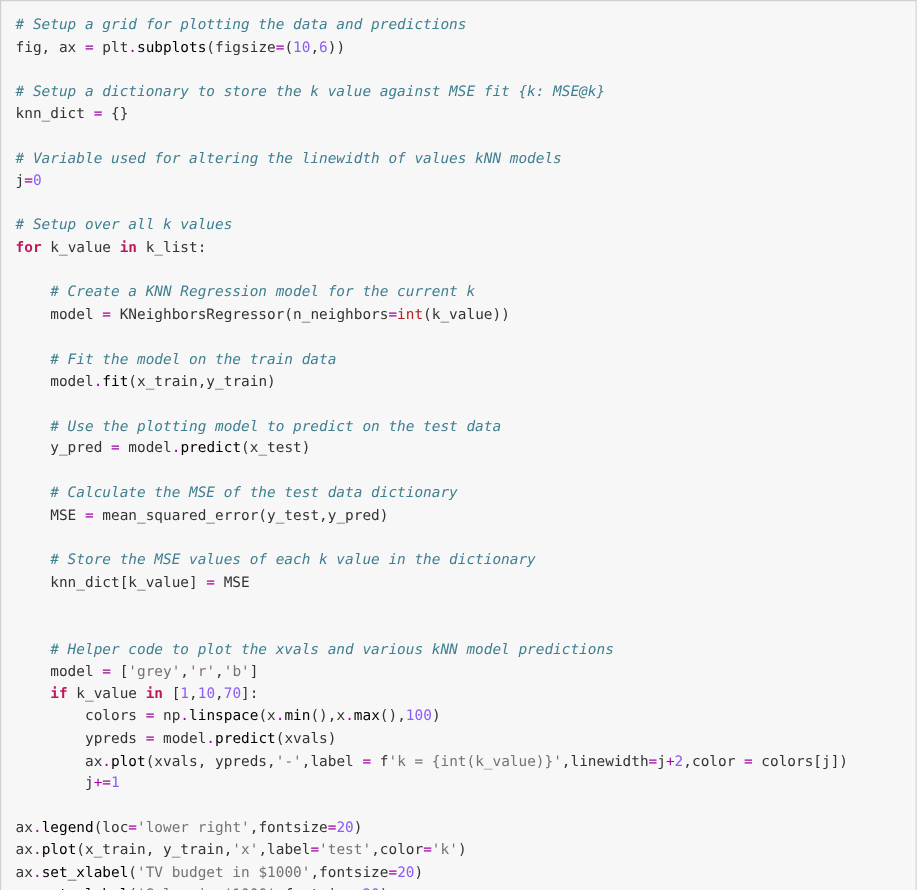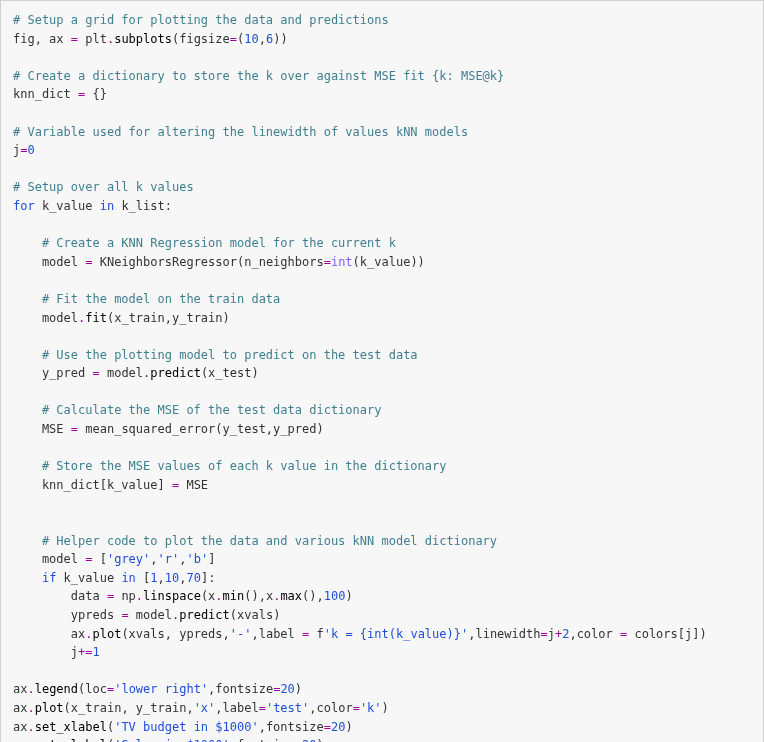--- a/index.html
+++ b/index.html
@@ -14,36 +14,36 @@
     min-height: 742px;
     border: 1px solid #cfcfcf;
     background: #f7f7f7;
     padding: 10px 12px;
     font-size: 12px;
     line-height: 1.55;
     white-space: pre;
     color: #333333;
     overflow: auto;
   }
-  .c  { color: #3f7f8f; }  
-  .kw { color: #1d4ed8; font-weight: normal; }   
+  .c  { color: #3f7f8f; font-style: italic; }  
+  .kw { color: #be185d; font-weight: bold; }   
   .nm { color: #333333; }                      
   .op { color: #a000a0; }                      
   .fn { color: #000000; }                      
-  .num{ color: #1d4ed8; }                      
-  .s  { color: #1d4ed8; }                      
-  .bn { color: #8b5cf6; }                      
+  .num{ color: #8b5cf6; }                      
+  .s  { color: #737373; }                      
+  .bn { color: #b91c1c; }                      
 </style>
 </head>
 <body>
 
 <div class="code-cell"><span class="c"># Setup a grid for plotting the data and predictions</span>
 <span class="nm">fig, ax </span><span class="op">=</span><span class="nm"> plt</span><span class="op">.</span><span class="fn">subplots</span><span class="nm">(figsize</span><span class="op">=</span><span class="nm">(</span><span class="num">10</span><span class="nm">,</span><span class="num">6</span><span class="nm">))</span>
 
-<span class="c"># Create a dictionary to store the k over against MSE fit {k: MSE@k}</span>
+<span class="c"># Setup a dictionary to store the k value against MSE fit {k: MSE@k}</span>
 <span class="nm">knn_dict </span><span class="op">=</span><span class="nm"> {}</span>
 
 <span class="c"># Variable used for altering the linewidth of values kNN models</span>
 <span class="nm">j</span><span class="op">=</span><span class="num">0</span>
 
 <span class="c"># Setup over all k values</span>
 <span class="kw">for</span><span class="nm"> k_value </span><span class="kw">in</span><span class="nm"> k_list:</span>
 
 <span class="c">    # Create a KNN Regression model for the current k</span>
 <span class="nm">    model </span><span class="op">=</span><span class="nm"> KNeighborsRegressor(n_neighbors</span><span class="op">=</span><span class="bn">int</span><span class="nm">(k_value))</span>
@@ -54,24 +54,24 @@
 <span class="c">    # Use the plotting model to predict on the test data</span>
 <span class="nm">    y_pred </span><span class="op">=</span><span class="nm"> model</span><span class="op">.</span><span class="fn">predict</span><span class="nm">(x_test)</span>
 
 <span class="c">    # Calculate the MSE of the test data dictionary</span>
 <span class="nm">    MSE </span><span class="op">=</span><span class="nm"> mean_squared_error(y_test,y_pred)</span>
 
 <span class="c">    # Store the MSE values of each k value in the dictionary</span>
 <span class="nm">    knn_dict[k_value] </span><span class="op">=</span><span class="nm"> MSE</span>
 
 
-<span class="c">    # Helper code to plot the data and various kNN model dictionary</span>
+<span class="c">    # Helper code to plot the xvals and various kNN model predictions</span>
 <span class="nm">    model </span><span class="op">=</span><span class="nm"> [</span><span class="s">'grey'</span><span class="nm">,</span><span class="s">'r'</span><span class="nm">,</span><span class="s">'b'</span><span class="nm">]</span>
 <span class="nm">    </span><span class="kw">if</span><span class="nm"> k_value </span><span class="kw">in</span><span class="nm"> [</span><span class="num">1</span><span class="nm">,</span><span class="num">10</span><span class="nm">,</span><span class="num">70</span><span class="nm">]:</span>
-<span class="nm">        data </span><span class="op">=</span><span class="nm"> np</span><span class="op">.</span><span class="fn">linspace</span><span class="nm">(x</span><span class="op">.</span><span class="fn">min</span><span class="nm">(),x</span><span class="op">.</span><span class="fn">max</span><span class="nm">(),</span><span class="num">100</span><span class="nm">)</span>
+<span class="nm">        colors </span><span class="op">=</span><span class="nm"> np</span><span class="op">.</span><span class="fn">linspace</span><span class="nm">(x</span><span class="op">.</span><span class="fn">min</span><span class="nm">(),x</span><span class="op">.</span><span class="fn">max</span><span class="nm">(),</span><span class="num">100</span><span class="nm">)</span>
 <span class="nm">        ypreds </span><span class="op">=</span><span class="nm"> model</span><span class="op">.</span><span class="fn">predict</span><span class="nm">(xvals)</span>
 <span class="nm">        ax</span><span class="op">.</span><span class="fn">plot</span><span class="nm">(xvals, ypreds,</span><span class="s">'-'</span><span class="nm">,label </span><span class="op">=</span><span class="nm"> f</span><span class="s">'k = {int(k_value)}'</span><span class="nm">,linewidth</span><span class="op">=</span><span class="nm">j</span><span class="op">+</span><span class="num">2</span><span class="nm">,color </span><span class="op">=</span><span class="nm"> colors[j])</span>
 <span class="nm">        j</span><span class="op">+=</span><span class="num">1</span>
 
 <span class="nm">ax</span><span class="op">.</span><span class="fn">legend</span><span class="nm">(loc</span><span class="op">=</span><span class="s">'lower right'</span><span class="nm">,fontsize</span><span class="op">=</span><span class="num">20</span><span class="nm">)</span>
 <span class="nm">ax</span><span class="op">.</span><span class="fn">plot</span><span class="nm">(x_train, y_train,</span><span class="s">'x'</span><span class="nm">,label</span><span class="op">=</span><span class="s">'test'</span><span class="nm">,color</span><span class="op">=</span><span class="s">'k'</span><span class="nm">)</span>
 <span class="nm">ax</span><span class="op">.</span><span class="fn">set_xlabel</span><span class="nm">(</span><span class="s">'TV budget in $1000'</span><span class="nm">,fontsize</span><span class="op">=</span><span class="num">20</span><span class="nm">)</span>
 <span class="nm">ax</span><span class="op">.</span><span class="fn">set_ylabel</span><span class="nm">(</span><span class="s">'Sales in $1000'</span><span class="nm">,fontsize</span><span class="op">=</span><span class="num">20</span><span class="nm">)</span>
 </div>
 

